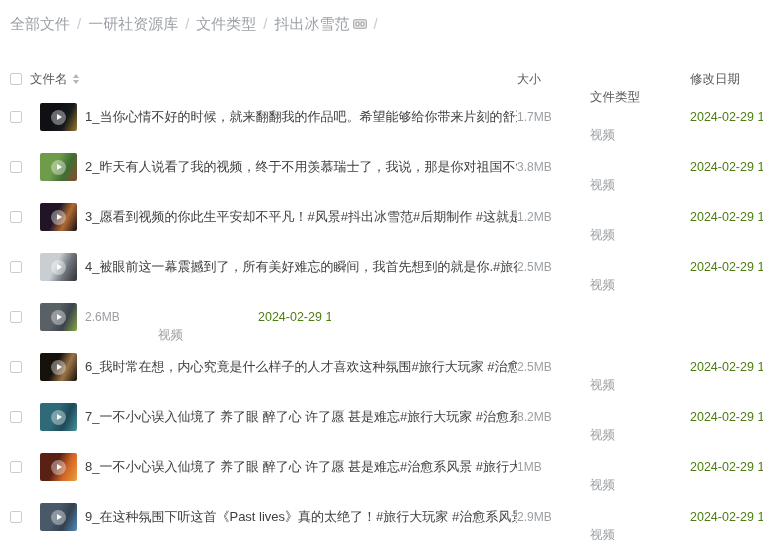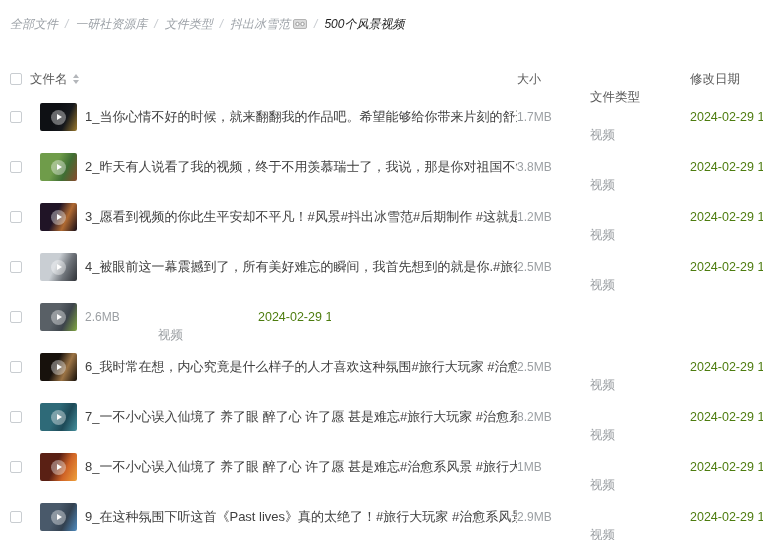--- a/index.html
+++ b/index.html
@@ -1,21 +1,21 @@
 <!DOCTYPE html>
 <html><head>
 <meta charset="utf-8">
 <style>
   * { margin:0; padding:0; box-sizing:border-box; }
   html,body { width:763px; height:540px; overflow:hidden; background:#ffffff;
     font-family:"Liberation Sans","DejaVu Sans",sans-serif; }
 
   
-  .breadcrumb { margin:14px 0 0 10px; font-size:12px; line-height:20px;
-    display:flex; align-items:center; white-space:nowrap;font-style:italic; }
+  .breadcrumb { margin:14px 0 0 10px; font-size:15px; line-height:20px;
+    display:flex; align-items:center; white-space:nowrap; }
   .crumb { color:#9ca1a7; cursor:pointer; display:inline-flex; align-items:center; gap:3px; }
   .crumb.current { color:#1f1f1f; cursor:default; }
   .crumb-sep { color:#c7cbd0; margin:0 7px; }
 
   
   .table { margin-top:32px; }
   .thead, .row { display:flex; align-items:center; padding-left:10px; }
   .thead { height:26px; color:#595959; font-size:12.5px;justify-content:space-between; }
   .row { height:50px; }
 
@@ -71,23 +71,20 @@
         <span>抖出冰雪范</span>
         <span>
           <svg width="14" height="12" viewBox="0 0 14 12" style="display:block">
             <rect x="0.5" y="1.5" width="13" height="9" rx="1.5" fill="#dcdcdc" stroke="#b3b3b3"></rect>
             <circle cx="4.5" cy="6" r="1.7" fill="#ffffff" stroke="#9b9b9b"></circle>
             <circle cx="9.5" cy="6" r="1.7" fill="#ffffff" stroke="#9b9b9b"></circle>
           </svg>
         </span>
       </span>
       <span class="crumb-sep">/</span>
-      <span class="crumb current">
-        <span>500个风景视频</span>
-      </span>
     </nav>
 
   <div class="table">
     <div class="thead">
       <span class="checkbox"></span>
       <span class="th-name-wrap">
         <span>文件名</span>
         <span class="sort-icon">
             <i class="up"></i>
             <i class="down"></i>

